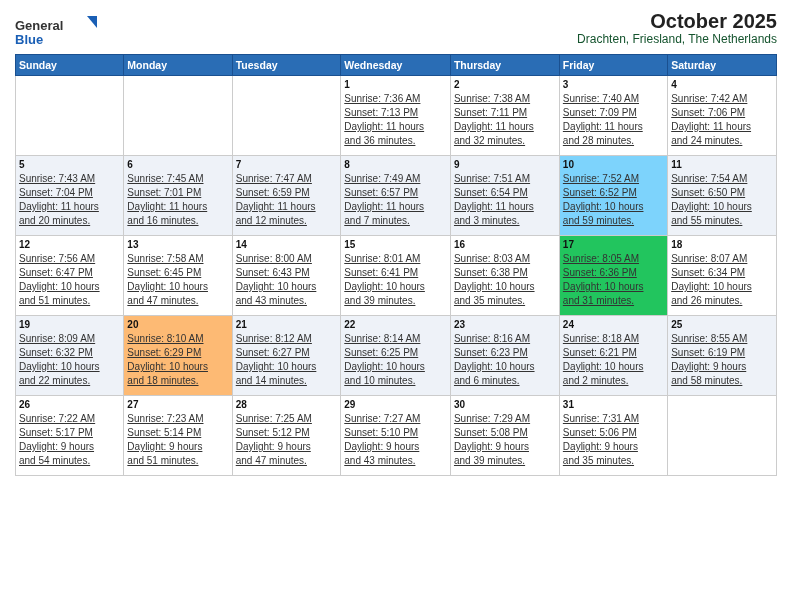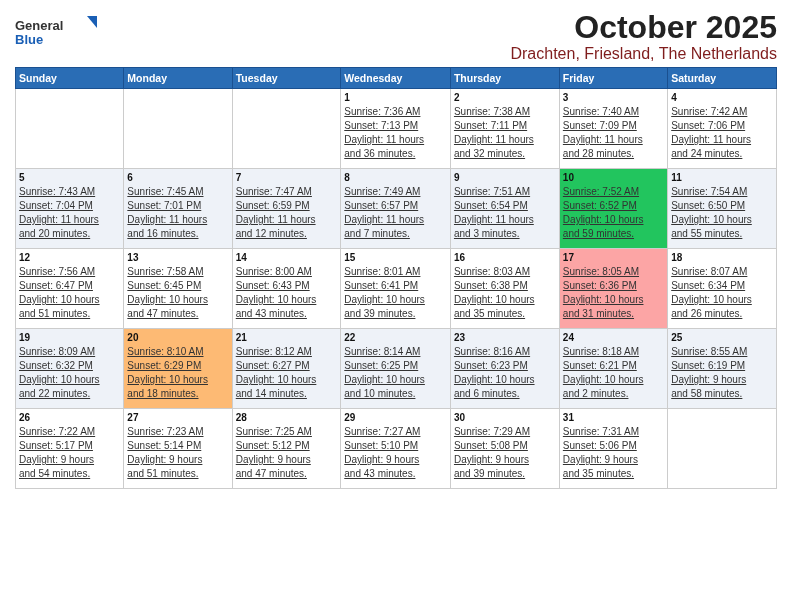--- a/index.html
+++ b/index.html
@@ -23,28 +23,28 @@
     }
     .logo {
       display: flex;
       align-items: center;
       margin-top: 4px;
     }
     .title-block {
       text-align: right;
     }
     .month-title {
-      font-size: 32px;
+      font-size: 20px;
       font-weight: bold;
       color: #222;
       line-height: 1.1;
     }
     .location {
-      font-size: 16px;
-      color: #7f1d1d;
+      font-size: 12px;
+      color: #14532d;
     }
     .calendar {
       width: 100%;
       border-collapse: collapse;
       font-size: 9.5px;
       padding-left: 10px;
     }
     .calendar th {
       background: #2a6db5;
       color: #fff;
@@ -173,21 +173,21 @@
 Daylight: 11 hours
 and 7 minutes.</div>
           </td>
           <td style="background: rgb(238, 242, 248);">
             <div class="day-number">9</div>
             <div class="day-info" style="white-space: pre-line;">Sunrise: 7:51 AM
 Sunset: 6:54 PM
 Daylight: 11 hours
 and 3 minutes.</div>
           </td>
-          <td style="background: #22c55e;">
+          <td style="background: #7dd3fc;">
             <div class="day-number">10</div>
             <div class="day-info" style="white-space: pre-line;">Sunrise: 7:52 AM
 Sunset: 6:52 PM
 Daylight: 10 hours
 and 59 minutes.</div>
           </td>
           <td style="background: rgb(238, 242, 248);">
             <div class="day-number">11</div>
             <div class="day-info" style="white-space: pre-line;">Sunrise: 7:54 AM
 Sunset: 6:50 PM
@@ -224,21 +224,21 @@
 Daylight: 10 hours
 and 39 minutes.</div>
           </td>
           <td style="background: rgb(255, 255, 255);">
             <div class="day-number">16</div>
             <div class="day-info" style="white-space: pre-line;">Sunrise: 8:03 AM
 Sunset: 6:38 PM
 Daylight: 10 hours
 and 35 minutes.</div>
           </td>
-          <td style="background: #fca5a5;">
+          <td style="background: #22c55e;">
             <div class="day-number">17</div>
             <div class="day-info" style="white-space: pre-line;">Sunrise: 8:05 AM
 Sunset: 6:36 PM
 Daylight: 10 hours
 and 31 minutes.</div>
           </td>
           <td style="background: rgb(255, 255, 255);">
             <div class="day-number">18</div>
             <div class="day-info" style="white-space: pre-line;">Sunrise: 8:07 AM
 Sunset: 6:34 PM

